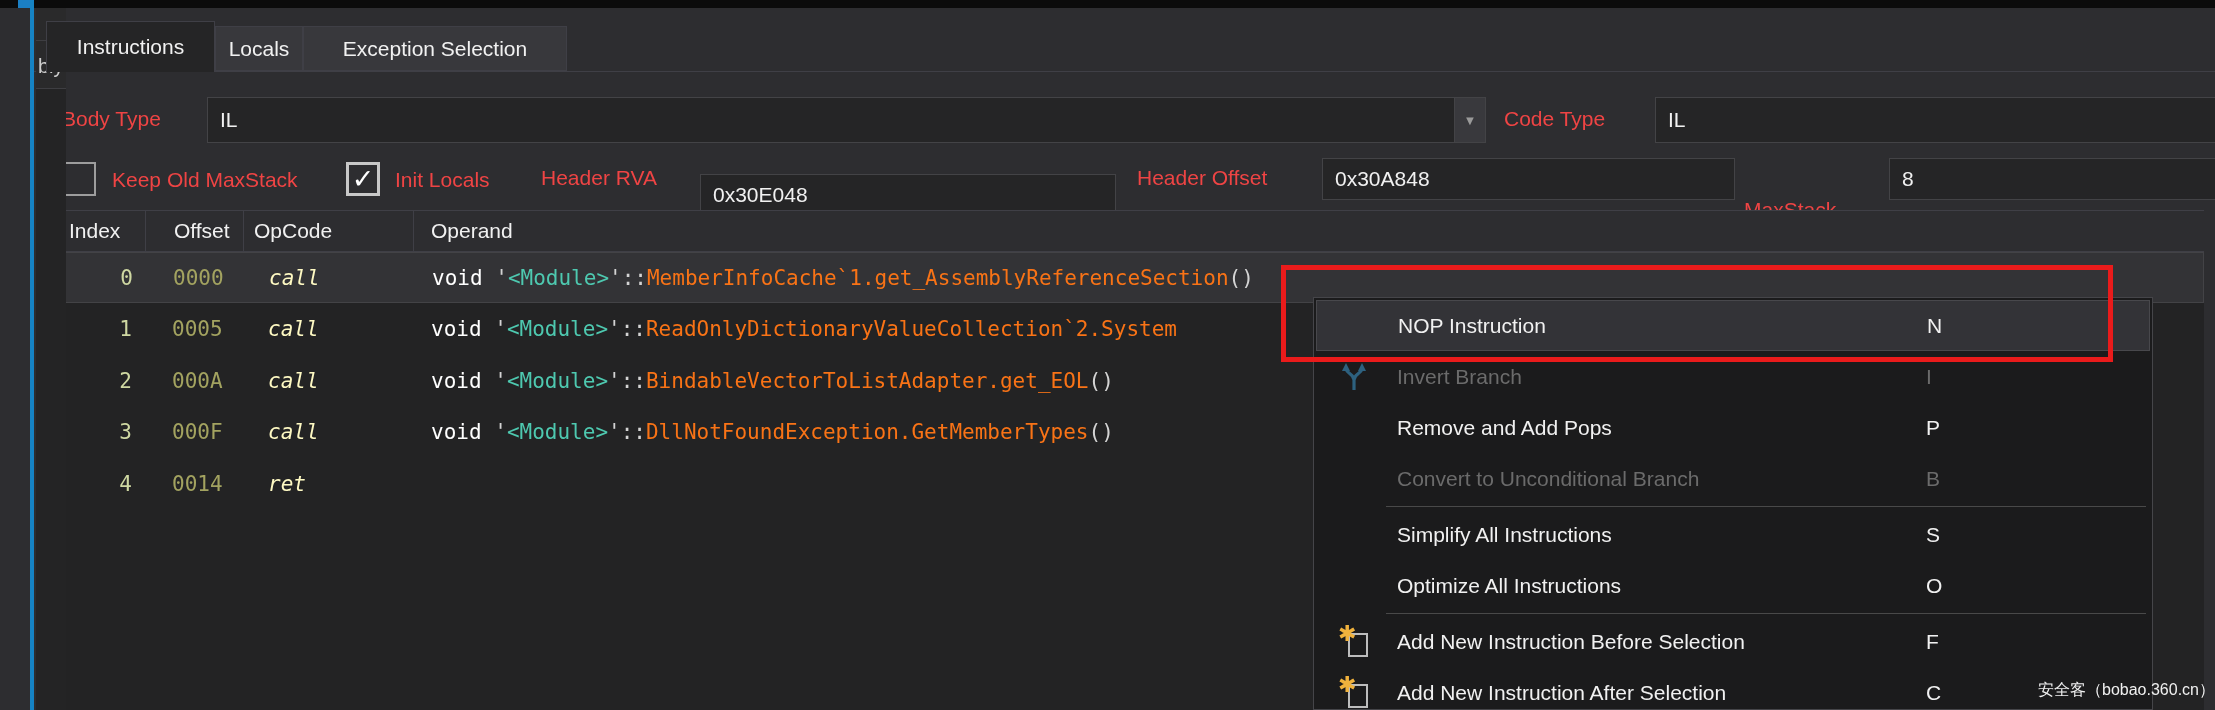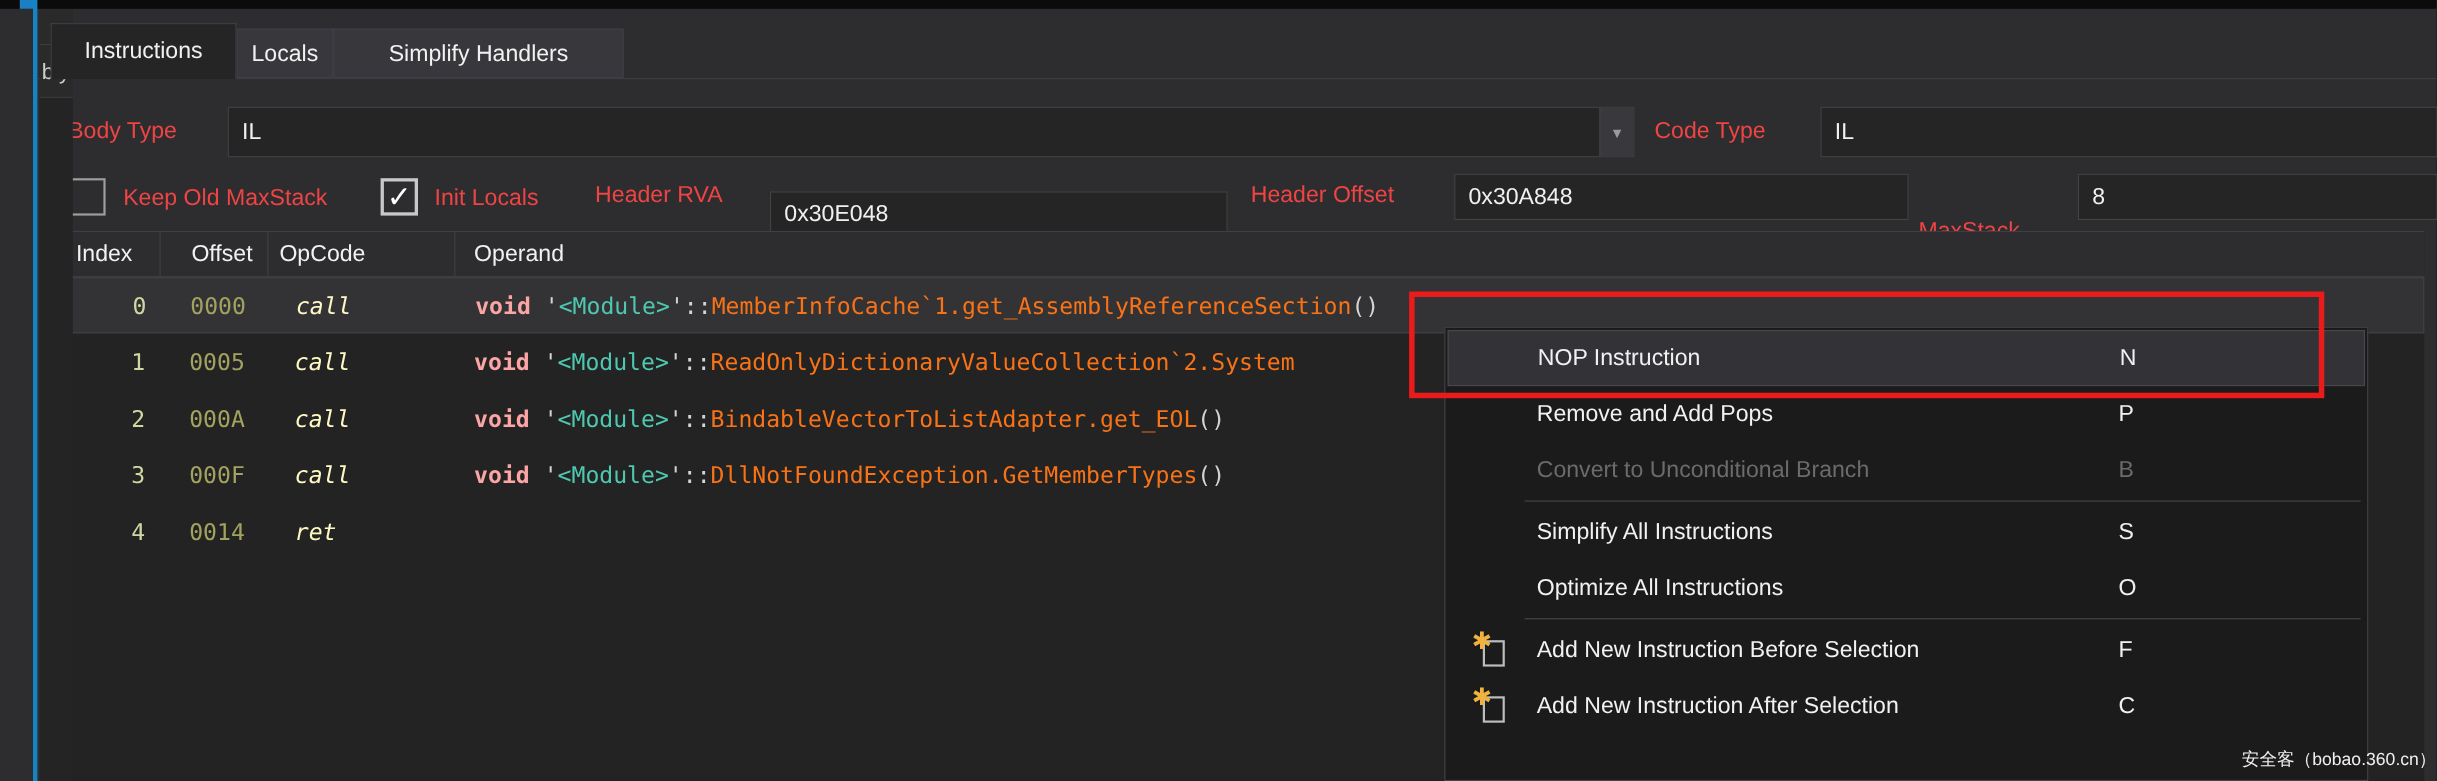--- a/index.html
+++ b/index.html
@@ -45,21 +45,21 @@
                color:#f1f1f1; font-size:21px; }
   .hcell { height:100%; display:flex; align-items:center; border-right:1px solid #3f3f46; }
   .hcell:last-child { border-right:none; }
   .il-row { position:absolute; left:0; width:100%; height:51px; display:flex; align-items:center;
             font-family:"DejaVu Sans Mono","Liberation Mono",monospace; font-size:21px; white-space:pre; }
   .il-row.selected { background:#333336; border:1px solid #434346; }
   .cell-index  { width:99px;  text-align:right; padding-right:14px; color:#cfd8a2; }
   .cell-offset { width:98px;  padding-left:26px; color:#a3a360; }
   .cell-opcode { width:170px; padding-left:24px; color:#fef9c3;font-style:italic; }
   .cell-operand{ padding-left:17px; }
-  .seg-kw     { color:#fca5a5;font-weight:bold; }
+  .seg-kw     { color:#ffffff; }
   .seg-type   { color:#4ec9b0; }
   .seg-punct  { color:#d4d4d4; }
   .seg-method { color:#f97316; }
 
   
   #context-menu { left:1313px; top:297px; width:840px; height:413px; background:#1b1b1c;
                   border:1px solid #454549; z-index:40; padding-top:2px; }
   .menu-item { position:relative; height:51px; display:flex; align-items:center;
                color:#f1f1f1; font-size:21px; }
   .menu-item.disabled { color:#6b6b6b; }
@@ -90,21 +90,21 @@
   <div id="left-strip" class="abs">
     <div class="strip-div" style="top:32px"></div>
     <div id="strip-label">bly</div>
     <div class="strip-div" style="top:80px"></div>
     <div id="strip-lower"></div>
   </div>
   <div id="blue-line" class="abs"></div>
 
   <div id="tab-instructions" class="tab active abs" style="left:46px; top:21px; width:169px; height:51px;">Instructions</div>
   <div id="tab-locals" class="tab inactive abs" style="left:215px; top:26px; width:88px; height:45px;">Locals</div>
-  <div id="tab-exception-handlers" class="tab inactive abs" style="left:303px; top:26px; width:264px; height:45px;">Simplify Handlers</div>
+  <div id="tab-exception-handlers" class="tab inactive abs" style="left:303px; top:26px; width:264px; height:45px;">Exception Selection</div>
   <div id="tabs-underline" class="abs"></div>
 
   <div class="ui-label" style="left:62px; top:107px;">Body Type</div>
   <div class="field" style="left:207px; top:97px; width:1279px; height:46px;">
     <span>IL</span>
     <span class="combo-arrow">▼</span>
   </div>
   <div class="ui-label" style="left:1504px; top:107px;">Code Type</div>
   <div class="field" style="left:1655px; top:97px; width:561px; height:46px;">
     <span>IL</span>
@@ -141,20 +141,31 @@
         <div class="il-row" style="top: 196.5px;"><div class="cell-index">3</div><div class="cell-offset">000F</div><div class="cell-opcode">call</div><div class="cell-operand"><span class="seg-kw">void</span><span class="seg-punct"> '</span><span class="seg-type">&lt;Module&gt;</span><span class="seg-punct">'::</span><span class="seg-method">DllNotFoundException.GetMemberTypes</span><span class="seg-punct">()</span></div></div>
         <div class="il-row" style="top: 248px;"><div class="cell-index">4</div><div class="cell-offset">0014</div><div class="cell-opcode">ret</div><div class="cell-operand"></div></div>
       </div>
   </div>
 
   <div id="context-menu" class="abs">
       <div class="menu-item highlighted">
         <span class="menu-label">NOP Instruction</span>
         <span class="menu-shortcut">N</span>
       </div>
+      <div class="menu-item disabled">
+        <span class="menu-icon">
+          <svg width="34" height="34" viewBox="0 0 34 34" style="opacity:.55">
+            <path d="M17 30 L17 20 M17 20 C17 14, 10 14, 9 9 M17 20 C17 14, 24 14, 25 9" stroke="#3d9bd0" stroke-width="3.2" fill="none"></path>
+            <path d="M5 11 L9 3 L13 11 Z" fill="#3d9bd0"></path>
+            <path d="M21 11 L25 3 L29 11 Z" fill="#3d9bd0"></path>
+          </svg>
+        </span>
+        <span class="menu-label">Invert Branch</span>
+        <span class="menu-shortcut">I</span>
+      </div>
       <div class="menu-item">
         <span class="menu-label">Remove and Add Pops</span>
         <span class="menu-shortcut">P</span>
       </div>
       <div class="menu-item disabled">
         <span class="menu-label">Convert to Unconditional Branch</span>
         <span class="menu-shortcut">B</span>
       </div>
       <div class="menu-sep">
         <div class="line"></div>

